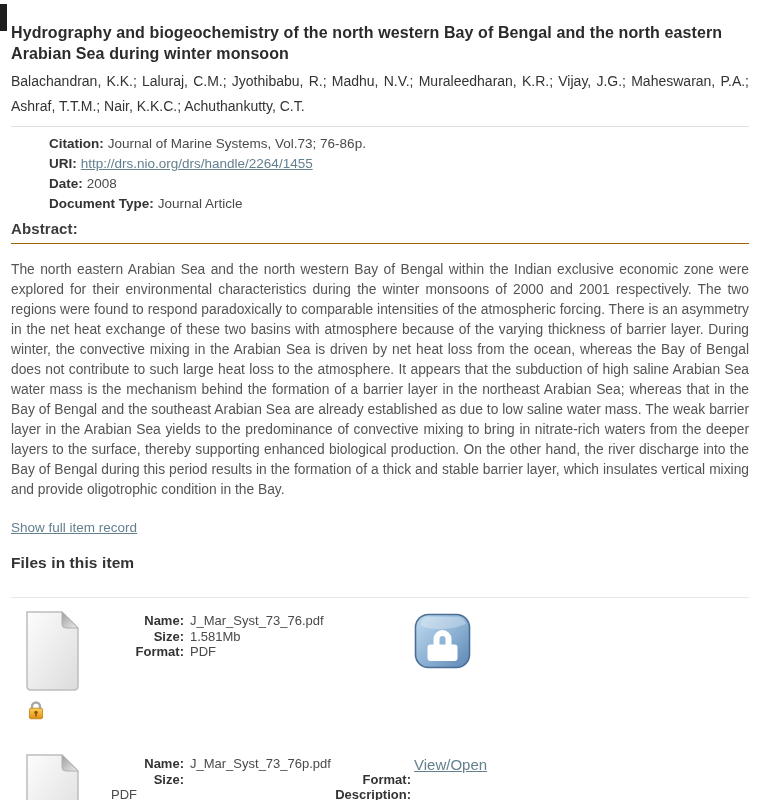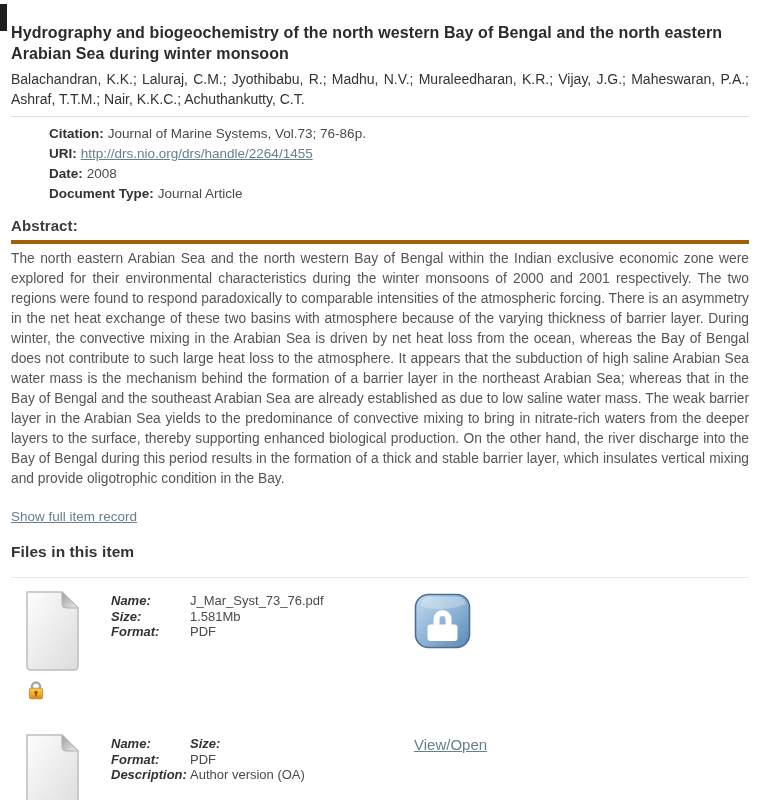--- a/index.html
+++ b/index.html
@@ -17,63 +17,63 @@
   }
   .container { padding: 0 10px 0 11px; }
 
   .page-title {
     margin-top: 22px;
     font-size: 16px; font-weight: bold; line-height: 21px;
     color: #2b2b2b; letter-spacing: .1px;
   }
   .authors {
     margin-top: 5px;
-    font-size: 14px; line-height: 20px; color: #333;
+    font-size: 14px; line-height: 25px; color: #333;
     text-align: justify;
   }
   .divider { border: 0; border-top: 1px solid #e0e0e0; margin-top: 7px; }
 
   .meta-block { margin-top: 7px; }
   .meta-row { font-size: 13.5px; line-height: 20px; color: #4a4a4a; margin-left: 38px; }
   .lbl { font-weight: bold; color: #333; margin-right: 4px; }
 
   a.link {
     color: #64808f; text-decoration: underline; cursor: pointer;
   }
 
   .section-heading {
     font-size: 15px; font-weight: bold; color: #3d3d3d;
     letter-spacing: .1px;
   }
   .abstract-heading {
-    margin-top: 13px; padding-bottom: 6px;
-    border-bottom: 4px solid #a16207;
+    margin-top: 6px; padding-bottom: 6px;
+    border-bottom: 1px solid #a16207;
   }
   .abstract-text {
-    margin-top: 5px;
+    margin-top: 16px;
     font-size: 13.8px; line-height: 20px; color: #555;
     text-align: justify;
   }
   .copyright-row { margin-top: 13px; }
   .show-record { display: inline-block; margin-top: 20px; font-size: 13.5px; }
 
   .files-heading {
     margin-top: 18px; font-size: 15.5px; color: #333;
-    padding-bottom: 16px; border-bottom: 1px solid #e8e8e8;
+    padding-bottom: 25px; border-bottom: 1px solid #e8e8e8;
   }
 
   .file-row { display: flex; margin-top: 13px; }
   .file-icon-col { width: 100px; padding-left: 12px; flex: 0 0 100px; }
   .file-meta-col { flex: 0 0 300px; width: 300px; padding-top: 2px; }
   .file-action-col { padding-left: 3px; padding-top: 2px; }
   .file-meta-grid {
     display: grid; grid-template-columns: 73px 1fr; column-gap: 6px;
     font-size: 13px; line-height: 15.5px; color: #4a4a4a;
   }
-  .file-meta-grid .flbl { text-align: left; font-weight: bold; color: #333; font-style: italic; }
+  .file-meta-grid .flbl { text-align: right; font-weight: bold; color: #333; }
   .mini-lock { margin-left: 5px; margin-top: 4px; display: block; }
   .row2 { margin-top: 30px; }
   .view-open { font-size: 15px; }
 </style>
 </head>
 <body>
 
 <div class="corner-bar"></div>
 
 <div class="container">
@@ -177,20 +177,21 @@
       <span>
         <svg width="58" height="80" viewBox="0 0 58 80">
           <path d="M4 1 L39 1 L55 17 L55 75 Q55 79 51 79 L8 79 Q4 79 4 75 Z" fill="url(#pg1)" stroke="#bdbdbd" stroke-width="1.5"></path>
           <path d="M39 1 L39 13 Q39 17 43 17 L55 17 Z" fill="url(#fold1)" stroke="#b0b0b0" stroke-width="1"></path>
         </svg>
       </span>
     </div>
     <div class="file-meta-col">
       <div class="file-meta-grid">
         <span class="flbl">Name:</span>
+        <span>J_Mar_Syst_73_76p.pdf</span>
         <span class="flbl">Size:</span>
         <span class="flbl">Format:</span>
         <span>PDF</span>
         <span class="flbl">Description:</span>
         <span>Author version (OA)</span>
       </div>
     </div>
     <div class="file-action-col">
       <a class="link view-open">View/Open</a>
     </div>

